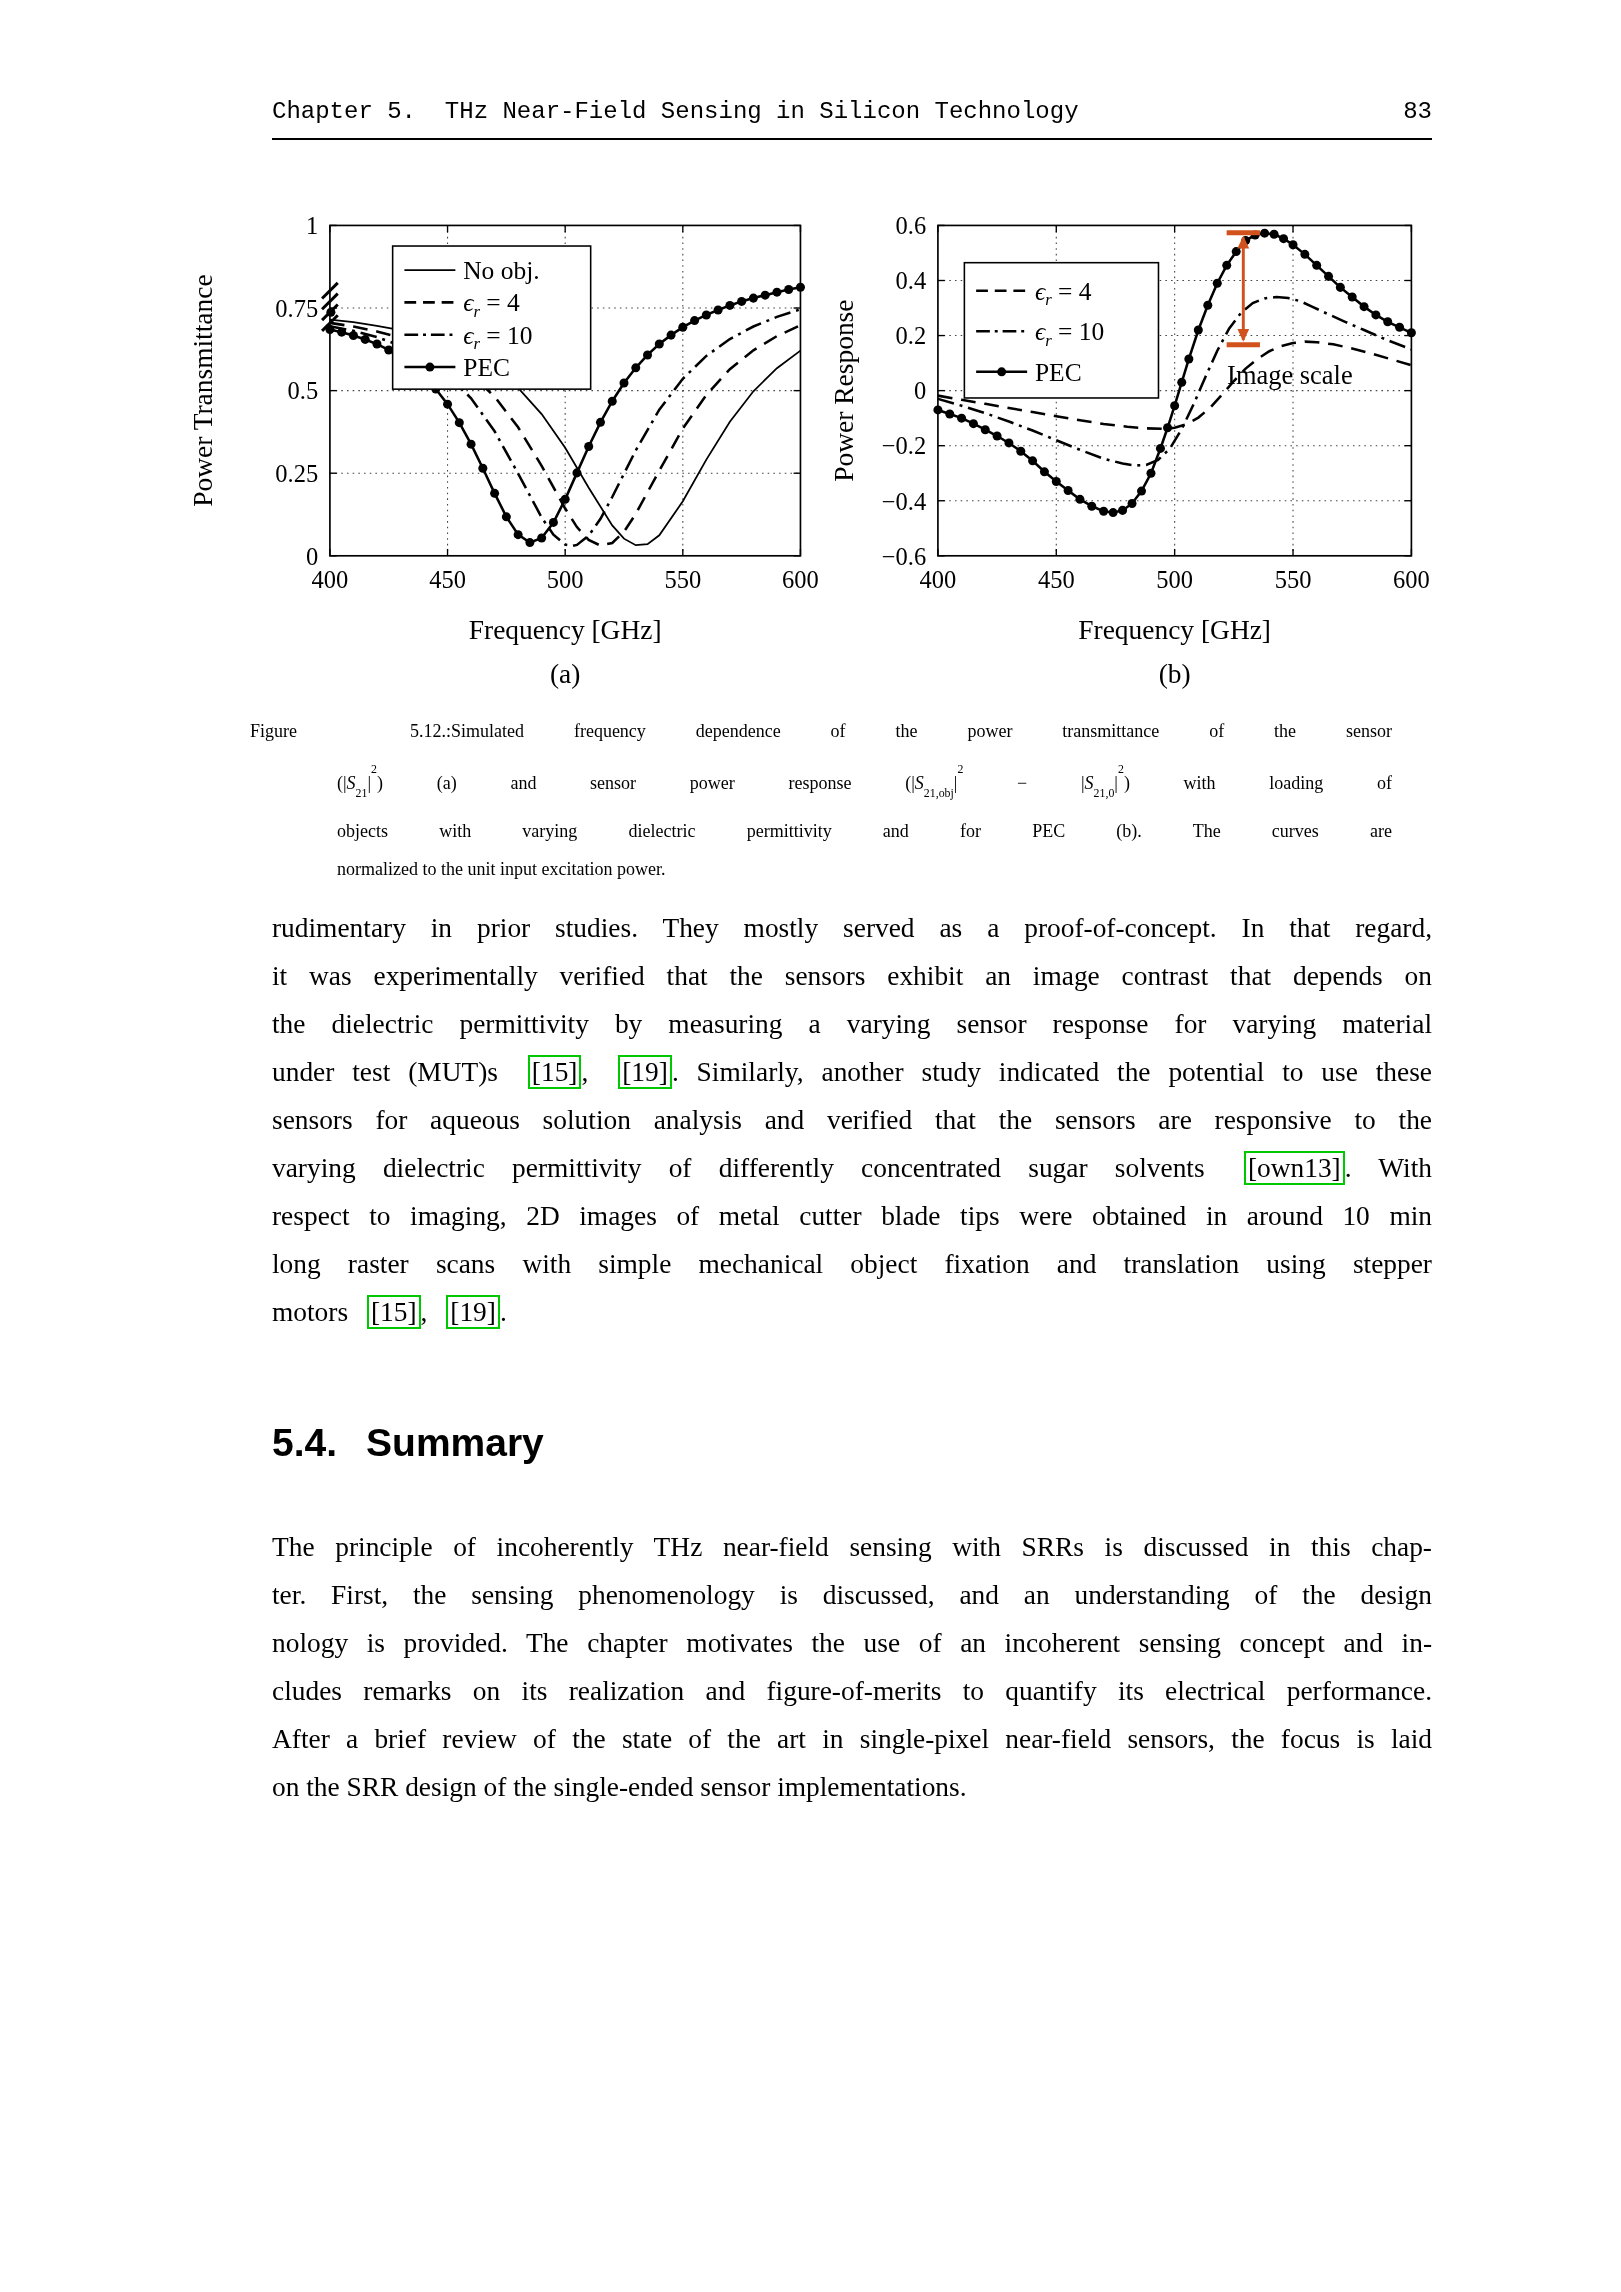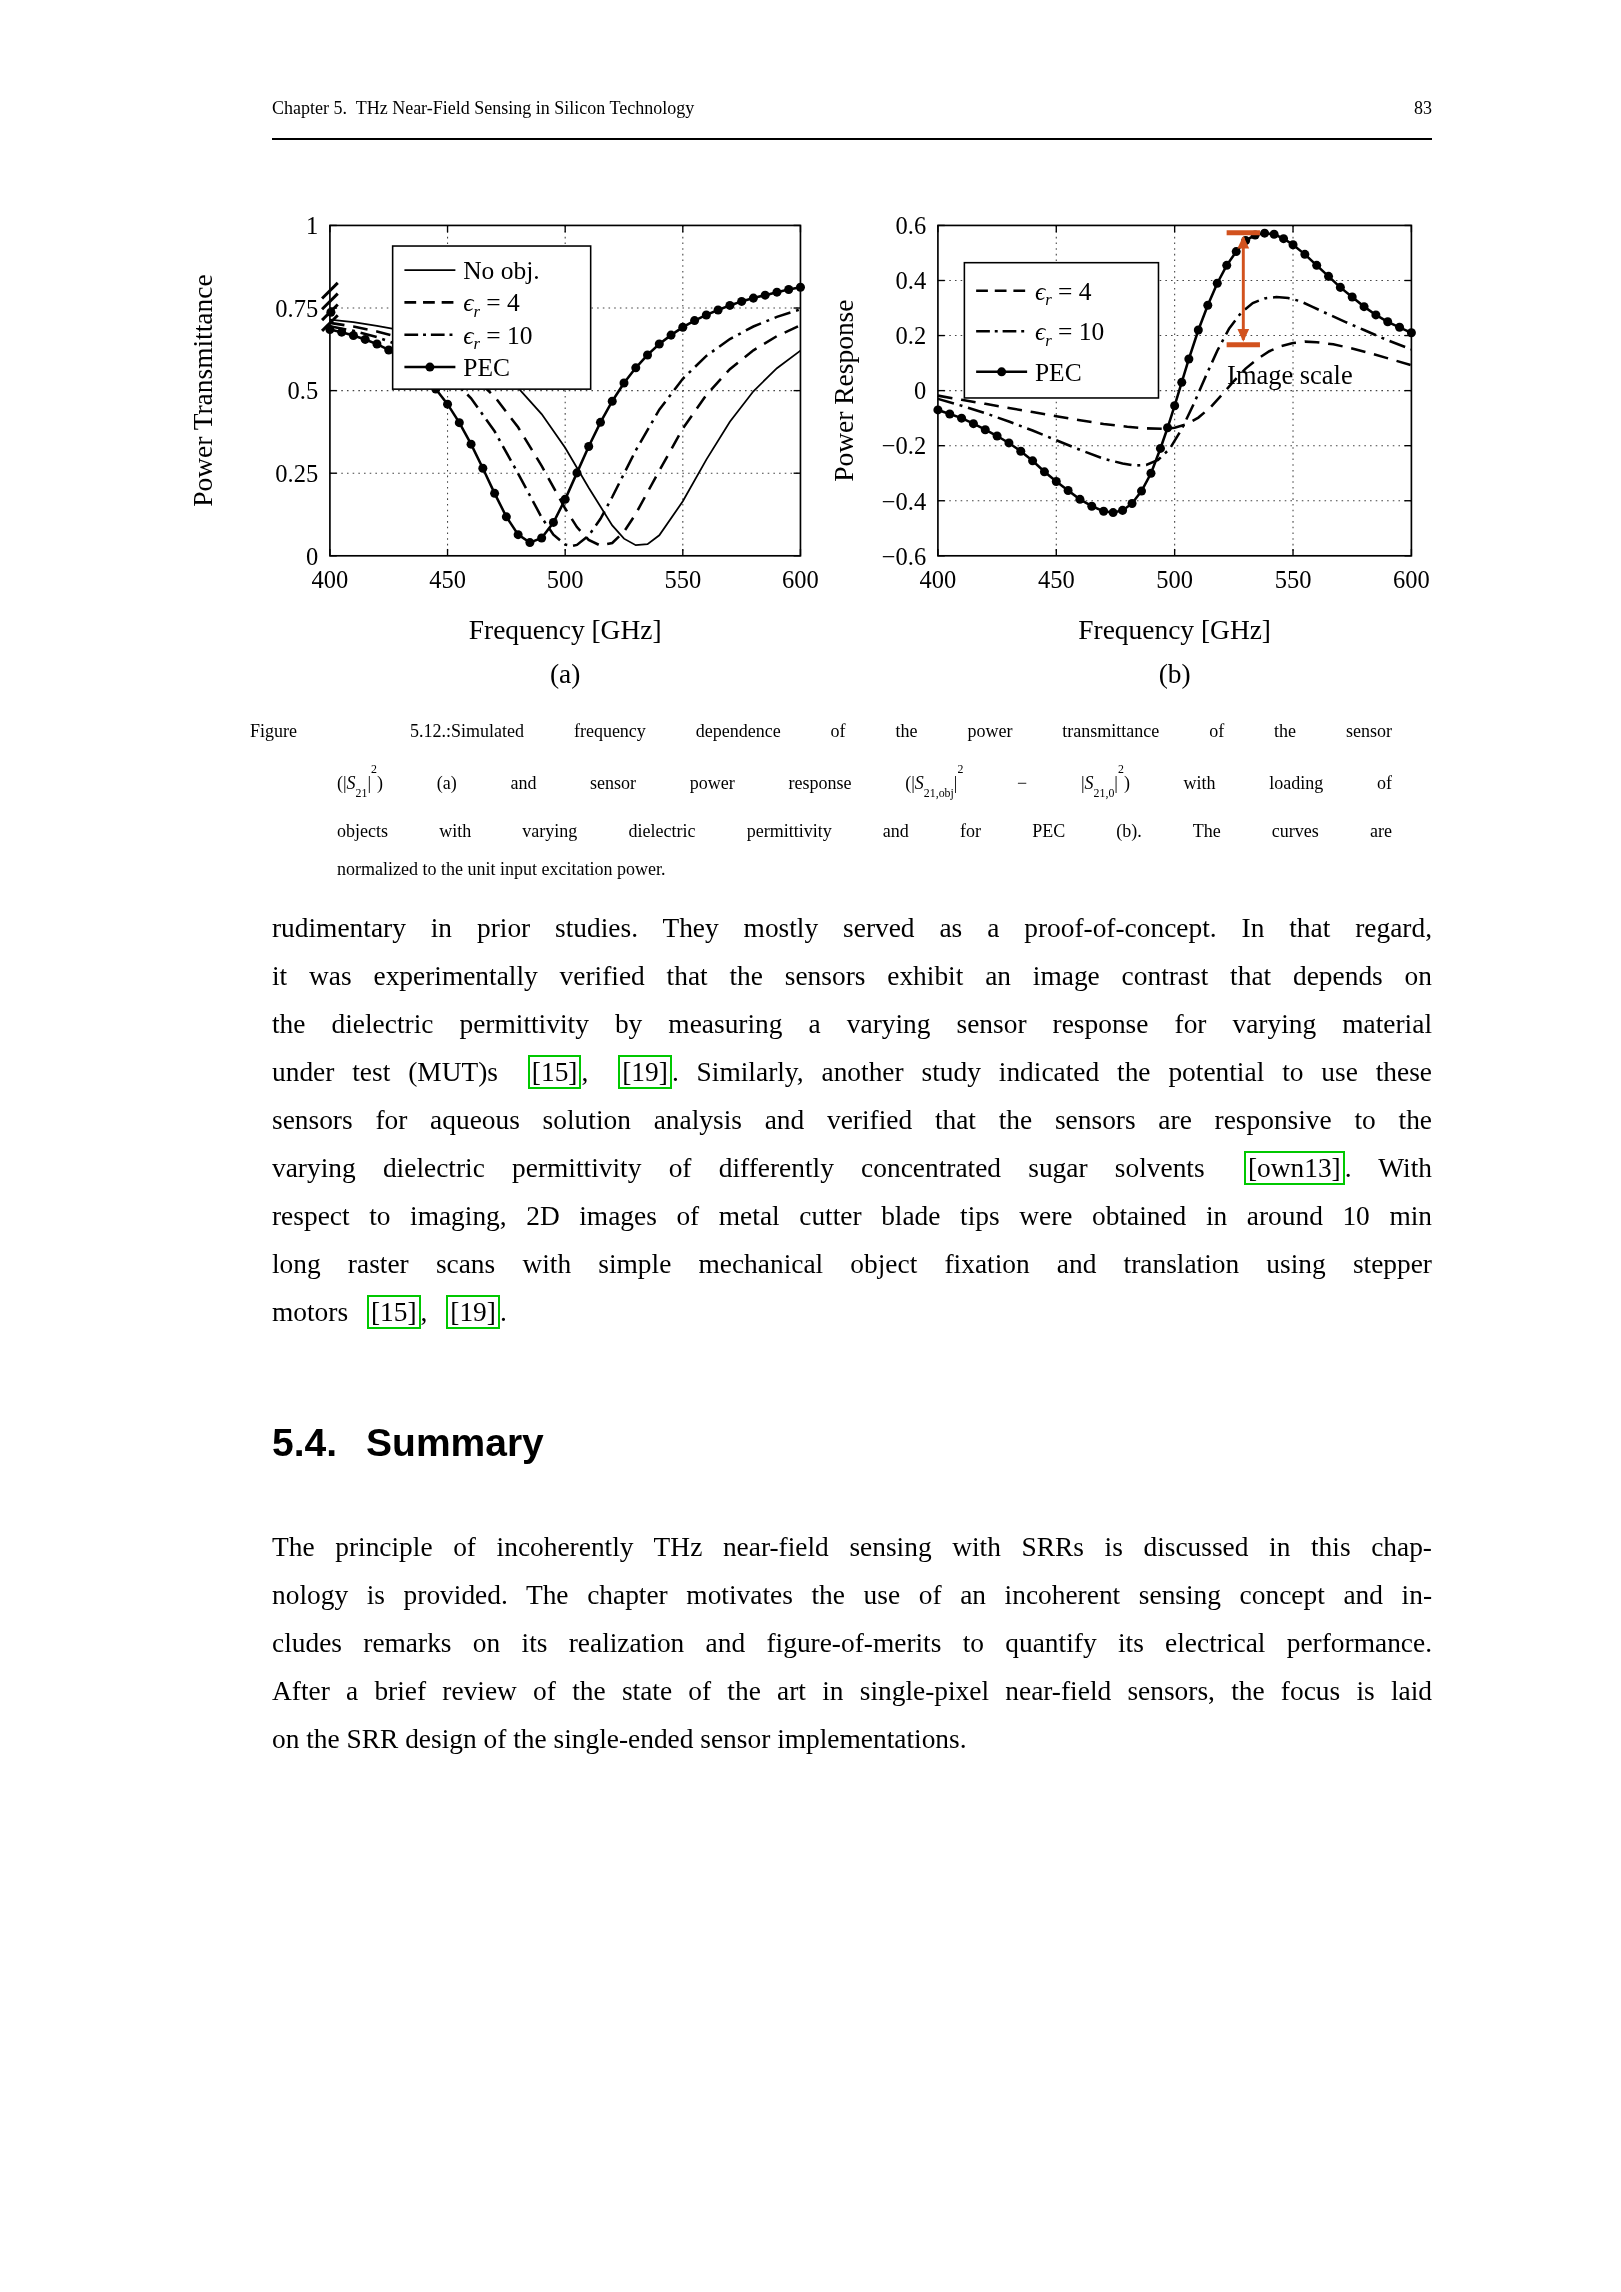--- a/index.html
+++ b/index.html
@@ -1,20 +1,20 @@
 <!DOCTYPE html>
 <html><head>
 <meta charset="utf-8">
 <style>
   html,body{margin:0;padding:0;background:#ffffff;}
   #page{position:relative;width:1621px;height:2293px;background:#ffffff;overflow:hidden;
         font-family:"Liberation Serif","DejaVu Serif",serif;color:#000;}
   
   #header{position:absolute;left:272px;top:98px;width:1160px;display:flex;justify-content:space-between;
-          font-family:Liberation Serif, serif;font-size:18px;white-space:pre-wrap;}
+          font-family:Liberation Mono, monospace;font-size:24px;white-space:pre-wrap;}
   #header-rule{position:absolute;left:272px;top:138px;width:1160px;height:2px;background:#000;}
   
   .chartbox{position:absolute;top:147px;width:647px;height:549px;}
   #chart-a{left:176px;}
   #chart-b{left:784px;}
   svg text{font-family:"Liberation Serif","DejaVu Serif",serif;fill:#000;}
   .grid{stroke:#444;stroke-width:1.1;stroke-dasharray:1.6 4.2;}
   .axbox{fill:none;stroke:#000;stroke-width:1.7;}
   .tick{stroke:#000;stroke-width:1.4;}
   .ticklab{font-size:25px;}
@@ -286,20 +286,21 @@
       <div class="tline"><span>long raster scans with simple mechanical object fixation and translation using stepper</span></div>
       <div class="tline last"><span>motors </span><span class="cite">[15]</span><span>, </span><span class="cite">[19]</span><span>.</span></div>
     </div>
 
   <div id="heading">
     <span class="num">5.4.</span><span>Summary</span>
   </div>
 
   <div id="para-2" class="bodypar">
       <div class="tline"><span>The principle of incoherently THz near-field sensing with SRRs is discussed in this chap-</span></div>
+      <div class="tline"><span>ter. First, the sensing phenomenology is discussed, and an understanding of the design</span></div>
       <div class="tline"><span>nology is provided. The chapter motivates the use of an incoherent sensing concept and in-</span></div>
       <div class="tline"><span>cludes remarks on its realization and figure-of-merits to quantify its electrical performance.</span></div>
       <div class="tline"><span>After a brief review of the state of the art in single-pixel near-field sensors, the focus is laid</span></div>
       <div class="tline last"><span>on the SRR design of the single-ended sensor implementations.</span></div>
     </div>
 
 </div>
 
 
 </body></html>

